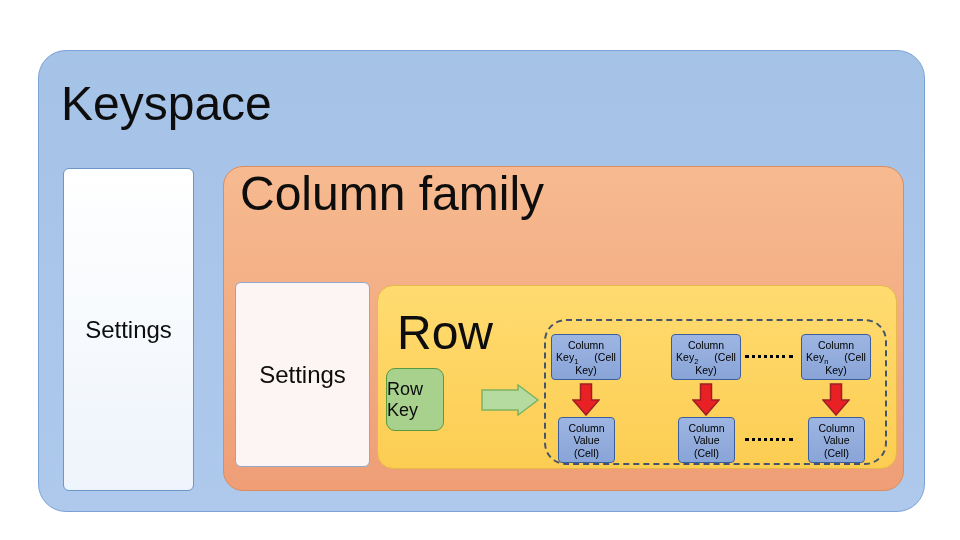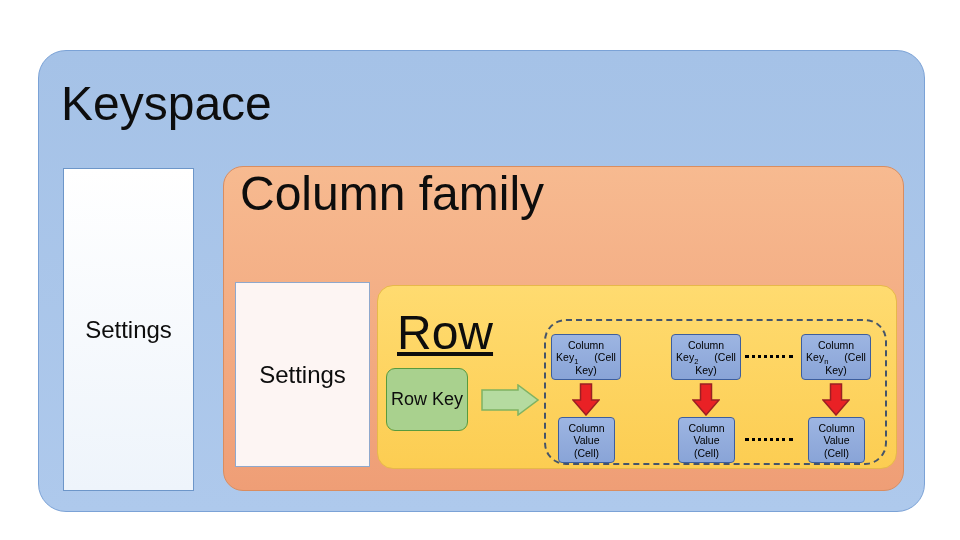--- a/index.html
+++ b/index.html
@@ -13,21 +13,21 @@
   .keyspace {
     left:38px; top:50px; width:887px; height:462px;
     background:linear-gradient(180deg,#a5c2e7 0%,#aec9ec 100%);
     border:1.5px solid #7ba2d6; border-radius:28px;
   }
   .big-title { position:absolute; font-size:48px; line-height:1; white-space:nowrap; color:#0d0d0d; }
   .ks-title { left:22px; top:29px; }
 
   
   .settings-box {
-    position:absolute; box-sizing:border-box; border-radius:0;
+    position:absolute; box-sizing:border-box; border-radius:6px;
     display:flex; align-items:center; justify-content:center;
     font-size:24px; color:#0d0d0d;
   }
   .s1 {
     left:24px; top:117px; width:131px; height:323px;
     background:linear-gradient(180deg,#ffffff 0%,#eef4fb 100%);
     border:1.3px solid #6d96c9;
   }
 
   
@@ -41,24 +41,24 @@
     left:11px; top:115px; width:135px; height:185px;
     background:#fdf5f3; border:1.3px solid #8fa8cc;
   }
 
   
   .rowbox {
     position:absolute; left:153px; top:118px; width:520px; height:184px;
     background:linear-gradient(180deg,#ffdb70 0%,#fccd52 100%);
     border:1.3px solid #e7b84a; border-radius:16px; box-sizing:border-box;
   }
-  .row-title { left:19px; top:23px;text-decoration:underline; }
+  .row-title { left:19px; top:23px; }
 
   .rowkey {
-    position:absolute; box-sizing:border-box; left:8px; top:82px; width:82px; height:63px;
+    position:absolute; box-sizing:border-box; left:8px; top:82px; width:58px; height:63px;
     background:#a9d18e; border:1.5px solid #589a3e; border-radius:9px;
     display:flex; align-items:center; justify-content:center; font-size:18px; color:#0d0d0d;
   }
 
   .garrow { position:absolute; left:103px; top:98px; width:58px; height:32px; }
   .garrow polygon { stroke:#7fb262; stroke-width:1.5; stroke-linejoin:miter; }
 
   .dashed {
     position:absolute; box-sizing:border-box; left:166px; top:33px; width:343px; height:146px;
     border:2px dashed #44546a; border-radius:22px; background:transparent;

